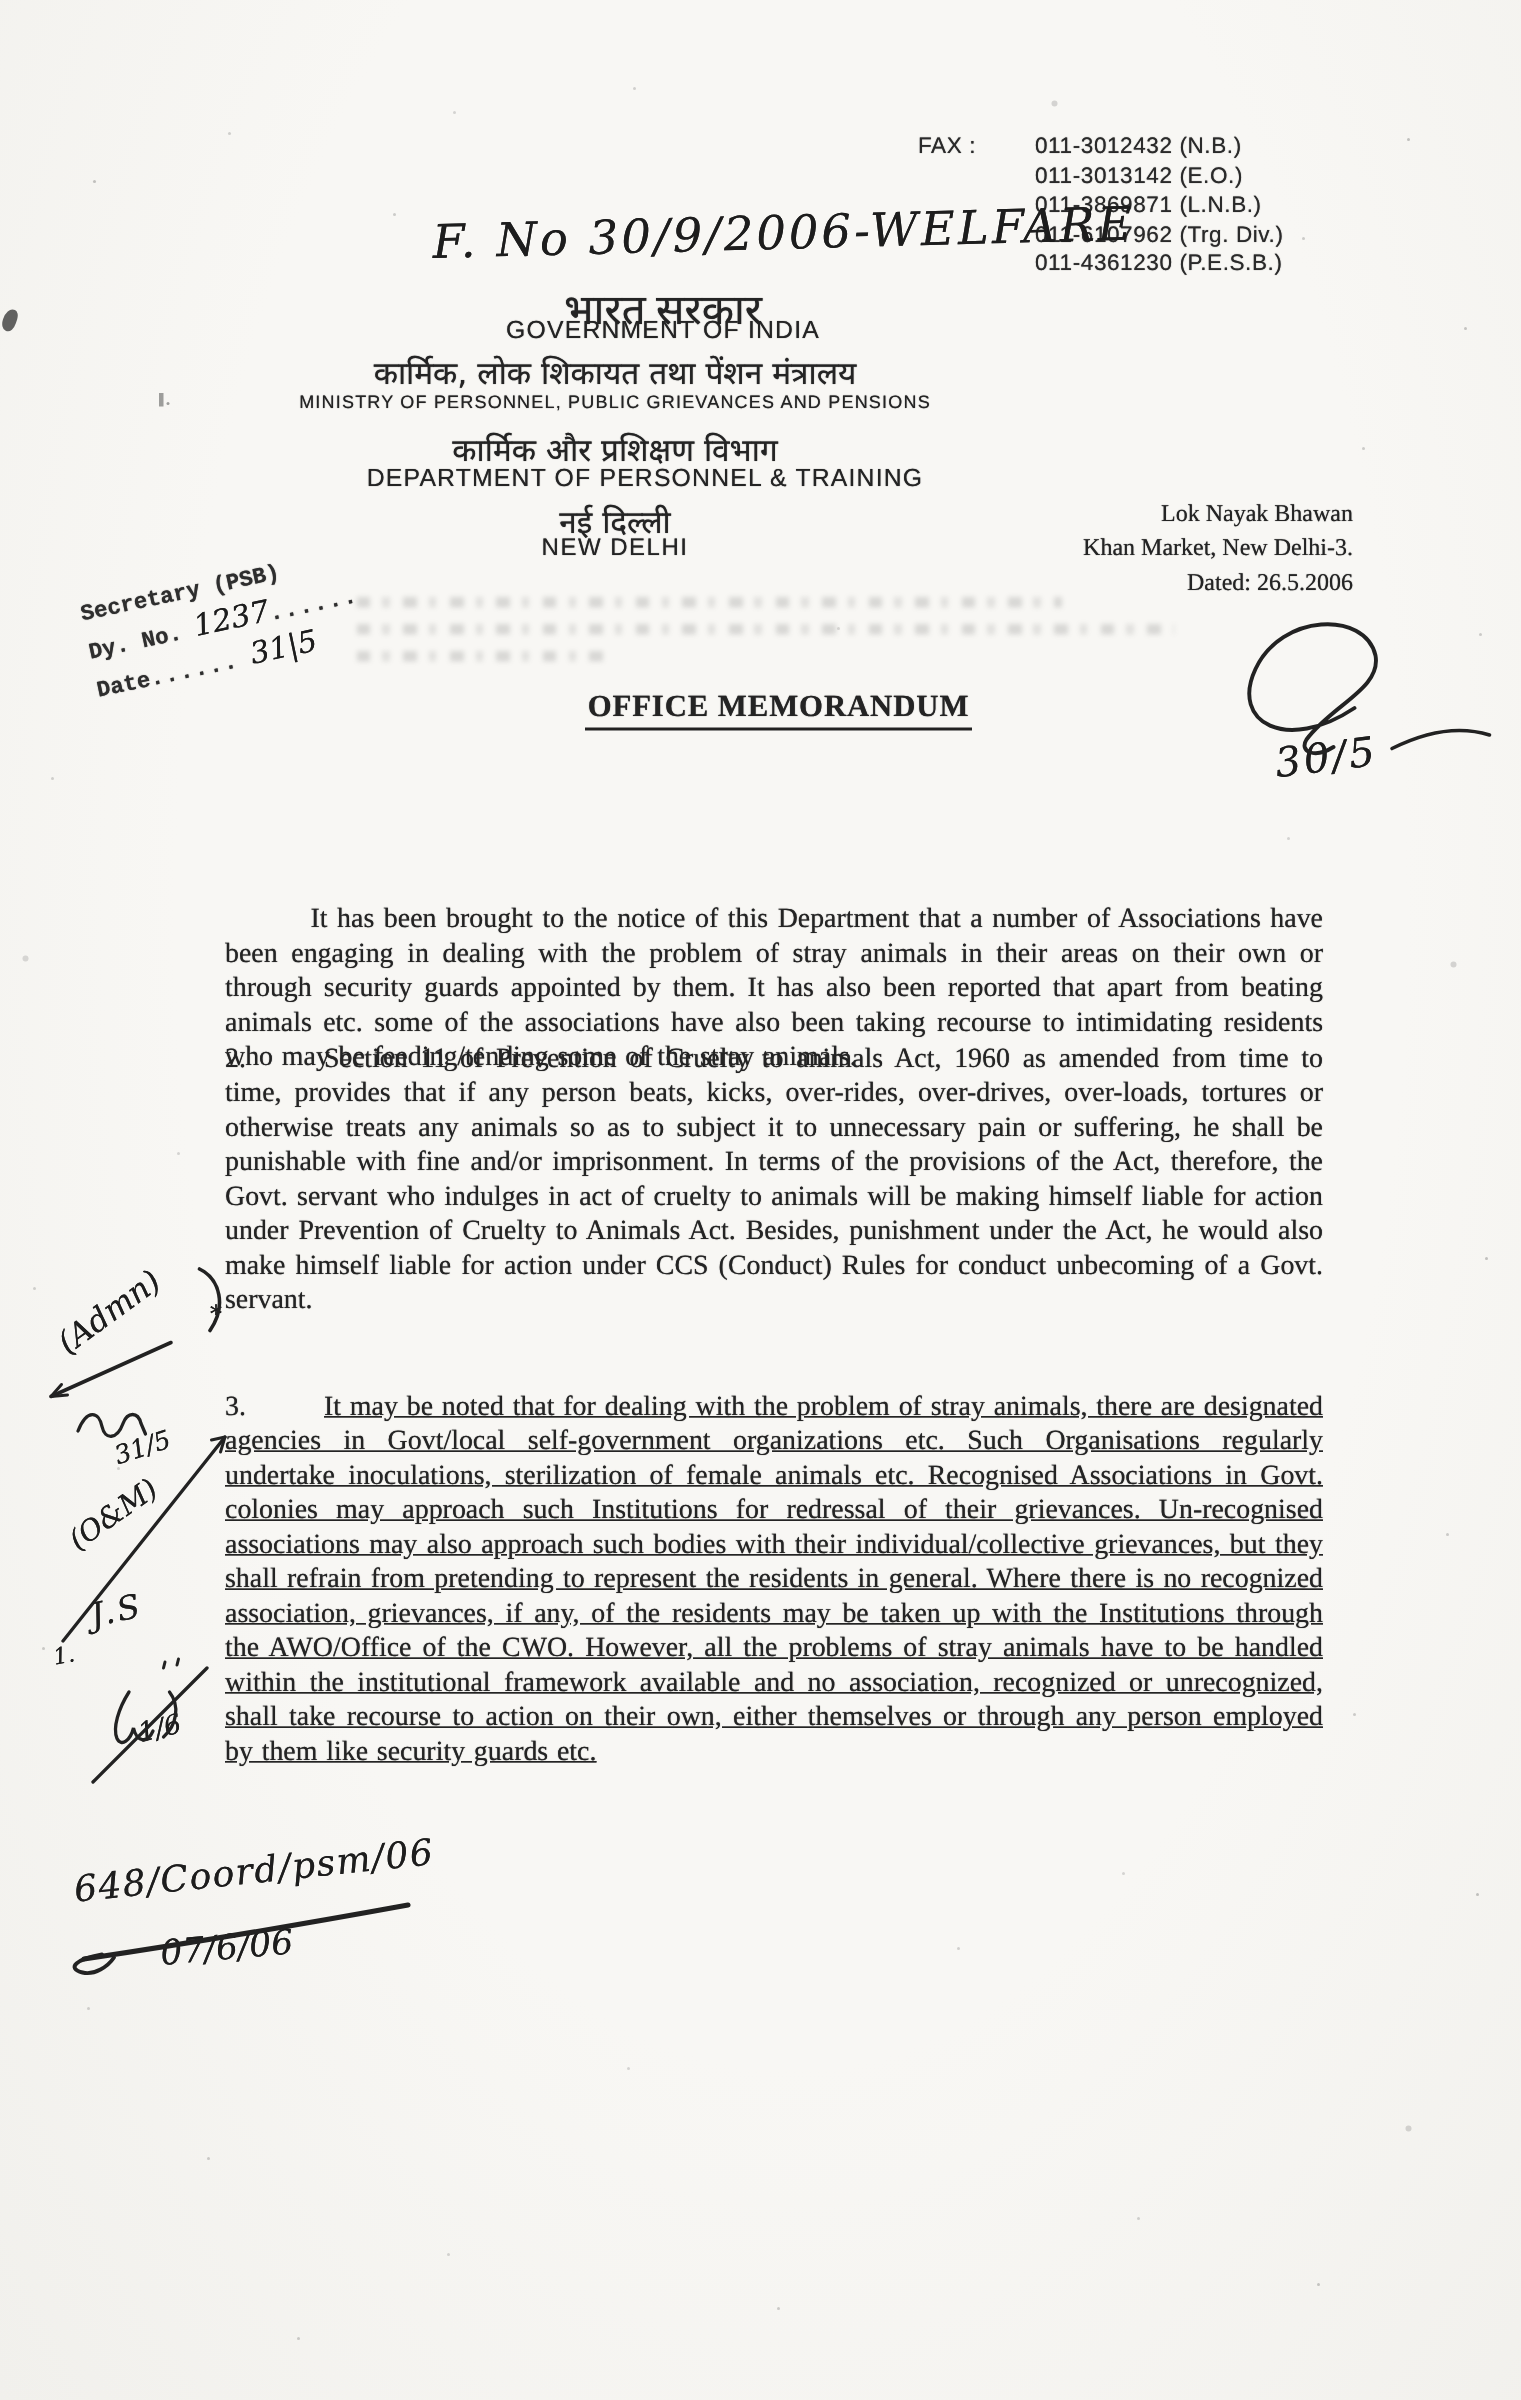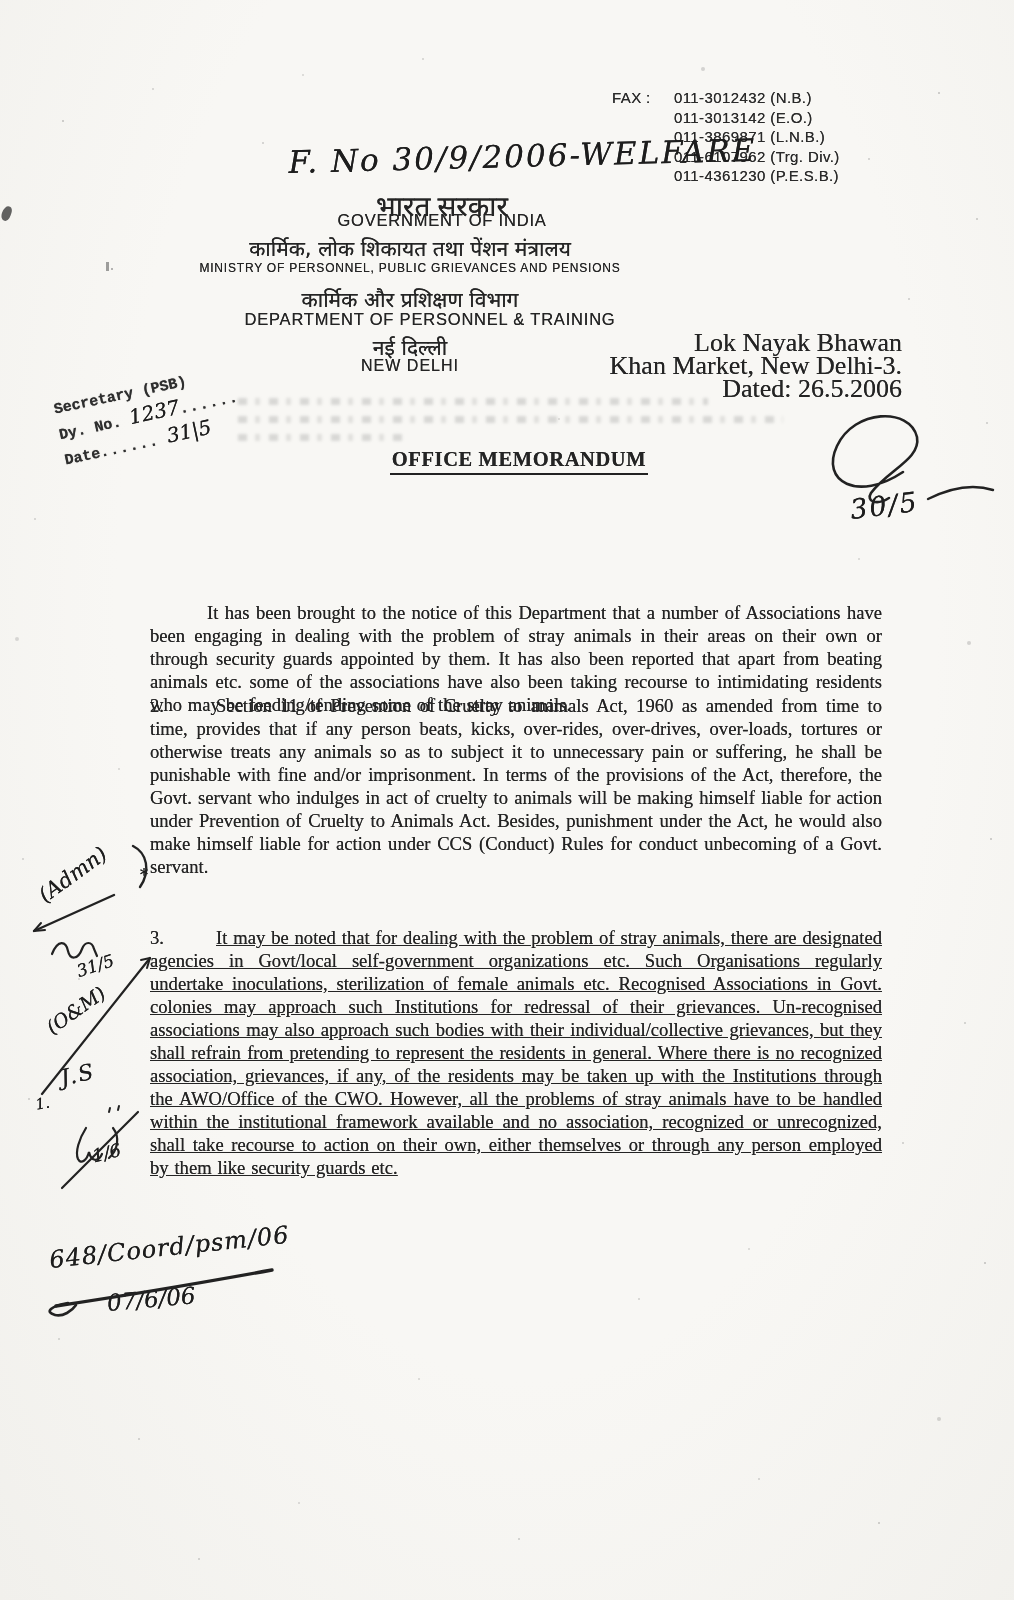--- a/index.html
+++ b/index.html
@@ -20,42 +20,42 @@
   .hand{
     font-family:"DejaVu Serif", serif;
     font-style:italic;
     color:#1d1d1d;
     text-shadow:0 0 .4px rgba(20,20,20,.9);
     white-space:nowrap;
   }
 
   
   .fax{left:612px;top:88px;font-size:15px;line-height:19.6px;letter-spacing:.4px;color:#2a2a2a;}
-  .fax-row{display:flex;}
+  .fax-row{display:flex;gap:16px;}
   .fax-label{width:62px;}
   .fax-num{white-space:nowrap;}
 
   
   .fno{left:288px;top:144px;font-size:31px;letter-spacing:2px;transform:rotate(-1.5deg);transform-origin:left top;}
 
   
   .hdr{left:0;top:0;width:820px;text-align:center;}
   .hdr div{position:absolute;width:100%;}
   .h-hi1{top:186px;font-size:28px;font-family:Liberation Serif, serif;}
   .h-en1{top:211px;font-size:16.5px;letter-spacing:.8px;text-align:center;}
   .h-hi2{top:234px;font-size:21px;}
   .h-en2{top:261px;font-size:12px;letter-spacing:.8px;}
   .h-hi3{top:285px;font-size:21px;}
   .h-en3{top:310px;font-size:16.5px;letter-spacing:.8px;padding-left:20px;}
   .h-hi4{top:333px;font-size:21px;}
   .h-en4{top:357px;font-size:16px;letter-spacing:1px;}
   .shiftR{transform:translateX(32px);}
 
   
-  .addr{right:112px;top:331px;text-align:right;font-size:26px;line-height:23px;}
+  .addr{right:112px;top:331px;text-align:right;font-size:16px;line-height:23px;}
 
   
   .stamp{
     left:52px;top:400px;width:215px;
     transform:rotate(-12deg);transform-origin:left top;
     font-family:"Liberation Mono", monospace;
     font-weight:bold;color:#2e2e2e;
     text-shadow:0 0 .7px rgba(40,40,40,.8);
     font-size:15px;line-height:22px;
   }
@@ -64,21 +64,21 @@
 
   
   .ghost{left:238px;top:398px;filter:blur(1.6px);opacity:.55;}
   .ghost .gl{height:7px;margin-bottom:11px;background:repeating-linear-gradient(90deg, rgba(95,95,95,.38) 0 9px, transparent 9px 17px, rgba(95,95,95,.28) 17px 22px, transparent 22px 31px);}
 
   
   .om-title{
     left:0;width:1014px;top:448px;text-align:center;
     font-size:20.5px;font-weight:bold;letter-spacing:.6px;
   }
-  .om-title span{display:inline-block;transform:translateX(12px);border-bottom:2.4px solid #222;padding:0 2px 2px 2px;}
+  .om-title span{display:inline-block;transform:translateX(12px);border-bottom:2.4px solid #222;padding:0 2px 2px 2px;margin-top:12px;}
 
   
   .subject{left:272px;top:534px;font-size:19.5px;font-weight:bold;letter-spacing:.2px;}
 
   
   .para{
     left:150px;width:732px;
     font-size:18.6px;line-height:23px;
     text-align:justify;word-spacing:1.2px;
   }

